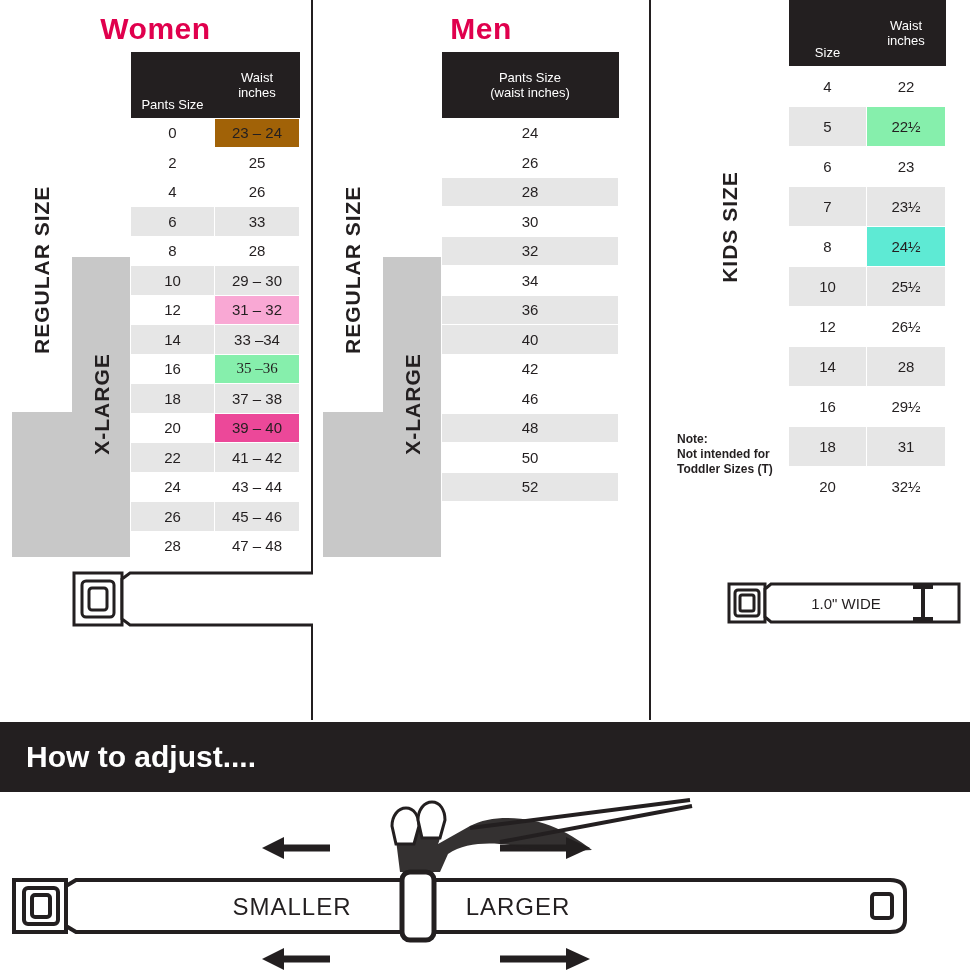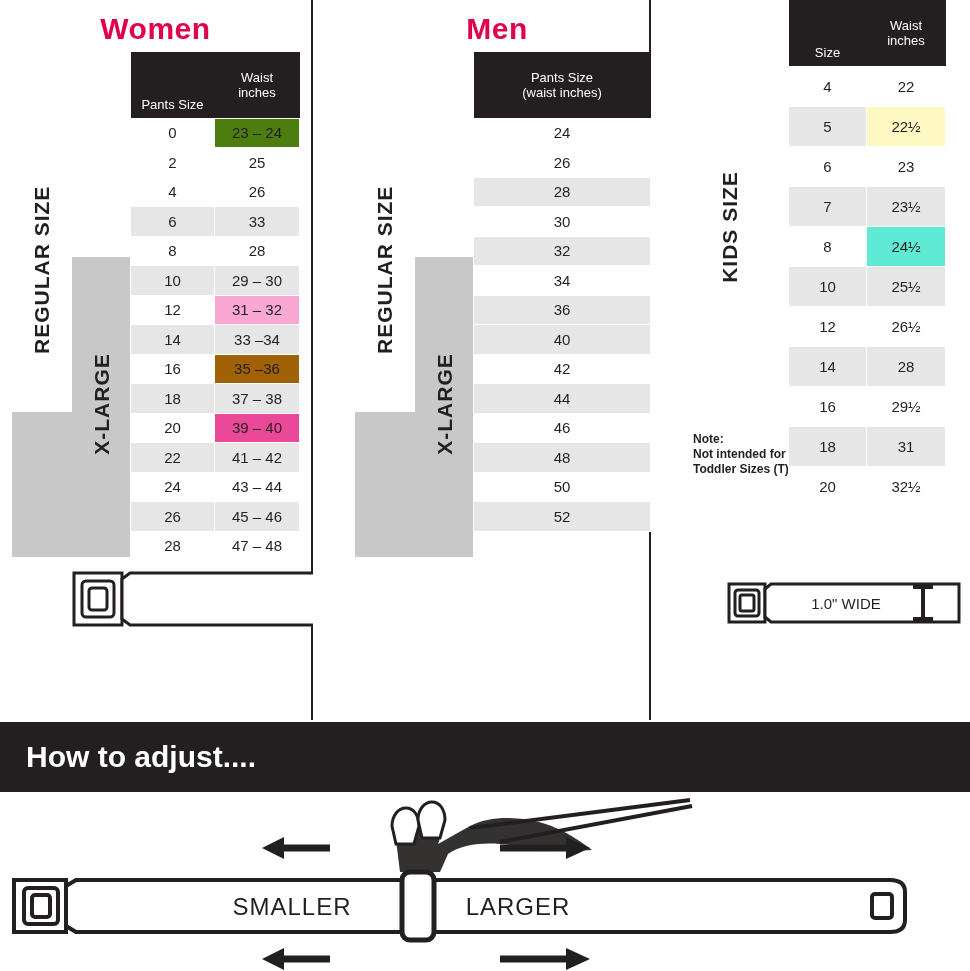--- a/index.html
+++ b/index.html
@@ -25,21 +25,21 @@
 
   
   .top-section {
     position:absolute; left:0; top:66px; width:970px; height:654px;
     background:#ffffff;
   }
   .col {
     position:absolute; top:0; height:654px; background:#fff;
   }
   .col-women { left:0; width:311px; }
-  .col-men   { left:313px; width:336px;padding-left:32px; }
+  .col-men   { left:313px; width:336px; }
   .col-kids  { left:651px; width:319px; }
 
   .divider {
     position:absolute; top:66px; width:2px; height:654px; background:#231f20;
   }
 
   .col-title {
     text-align:center; color:#e0004d; font-size:30px; font-weight:bold;
     margin-top:12px; margin-bottom:6px; letter-spacing:0.5px;
   }
@@ -108,21 +108,21 @@
             <th style="width:84px; vertical-align:bottom;">Pants Size</th>
             <th style="width:85px; vertical-align:middle;">
               <div>Waist</div>
               <div>inches</div>
             </th>
           </tr>
         </thead>
         <tbody id="women-body">
             <tr>
               <td style="background: rgb(255, 255, 255);">0</td>
-              <td style="background: #4d7c0f;">23 – 24</td>
+              <td style="background: #a16207;">23 – 24</td>
             </tr>
             <tr>
               <td style="background: rgb(255, 255, 255);">2</td>
               <td style="background: rgb(255, 255, 255);">25</td>
             </tr>
             <tr>
               <td style="background: rgb(255, 255, 255);">4</td>
               <td style="background: rgb(255, 255, 255);">26</td>
             </tr>
             <tr>
@@ -140,21 +140,21 @@
             <tr>
               <td style="background: rgb(255, 255, 255);">12</td>
               <td style="background: #f9a8d4;">31 – 32</td>
             </tr>
             <tr>
               <td style="background: rgb(230, 230, 230);">14</td>
               <td style="background: rgb(230, 230, 230);">33 –34</td>
             </tr>
             <tr>
               <td style="background: rgb(255, 255, 255);">16</td>
-              <td style="background: #a16207;">35 –36</td>
+              <td style="background: #86efac; font-family: Liberation Serif, serif;">35 –36</td>
             </tr>
             <tr>
               <td style="background: rgb(230, 230, 230);">18</td>
               <td style="background: rgb(230, 230, 230);">37 – 38</td>
             </tr>
             <tr>
               <td style="background: rgb(255, 255, 255);">20</td>
               <td style="background: #ec4899;">39 – 40</td>
             </tr>
             <tr>
@@ -230,23 +230,20 @@
             <tr>
               <td style="background: rgb(230, 230, 230);">36</td>
             </tr>
             <tr>
               <td style="background: rgb(230, 230, 230);">40</td>
             </tr>
             <tr>
               <td style="background: rgb(255, 255, 255);">42</td>
             </tr>
             <tr>
-              <td style="background: rgb(230, 230, 230);">44</td>
-            </tr>
-            <tr>
               <td style="background: rgb(255, 255, 255);">46</td>
             </tr>
             <tr>
               <td style="background: rgb(230, 230, 230);">48</td>
             </tr>
             <tr>
               <td style="background: rgb(255, 255, 255);">50</td>
             </tr>
             <tr>
               <td style="background: rgb(230, 230, 230);">52</td>
@@ -255,21 +252,21 @@
       </table>
     </div>
   </div>
 
   <div class="col col-kids">
 
     <div class="tbl-wrap k-wrap" style="width:272px; margin-left:22px;">
       <div style="position:absolute; left:0; top:0; width:115px; height:508px; background:#ffffff;"></div>
       <div class="vlabel" style="left:-18px; top:215px; width:150px; text-align:center; transform:rotate(-90deg); font-size:21px;">KIDS SIZE</div>
 
-      <div style="position:absolute; left:20px; top:432px; font-size:12px; font-weight:bold; line-height:15px;">
+      <div style="position:absolute; left:4px; top:432px; font-size:12px; font-weight:bold; line-height:15px;">
         <div>Note:</div>
         <div>Not intended for</div>
         <div>Toddler Sizes (T)</div>
       </div>
 
       <table class="sz" style="position:absolute; left:115px; top:0; width:157px;">
         <thead>
           <tr>
             <th style="width:78px; vertical-align:bottom;">Size</th>
             <th style="width:79px; vertical-align:middle;">
@@ -278,21 +275,21 @@
             </th>
           </tr>
         </thead>
         <tbody id="kids-body">
             <tr style="height: 40px;">
               <td style="background: rgb(255, 255, 255); height: 40px;">4</td>
               <td style="background: rgb(255, 255, 255); height: 40px;">22</td>
             </tr>
             <tr style="height: 40px;">
               <td style="background: rgb(230, 230, 230); height: 40px;">5</td>
-              <td style="background: #fef9c3; height: 40px;">22½</td>
+              <td style="background: #86efac; height: 40px;">22½</td>
             </tr>
             <tr style="height: 40px;">
               <td style="background: rgb(255, 255, 255); height: 40px;">6</td>
               <td style="background: rgb(255, 255, 255); height: 40px;">23</td>
             </tr>
             <tr style="height: 40px;">
               <td style="background: rgb(230, 230, 230); height: 40px;">7</td>
               <td style="background: rgb(230, 230, 230); height: 40px;">23½</td>
             </tr>
             <tr style="height: 40px;">

